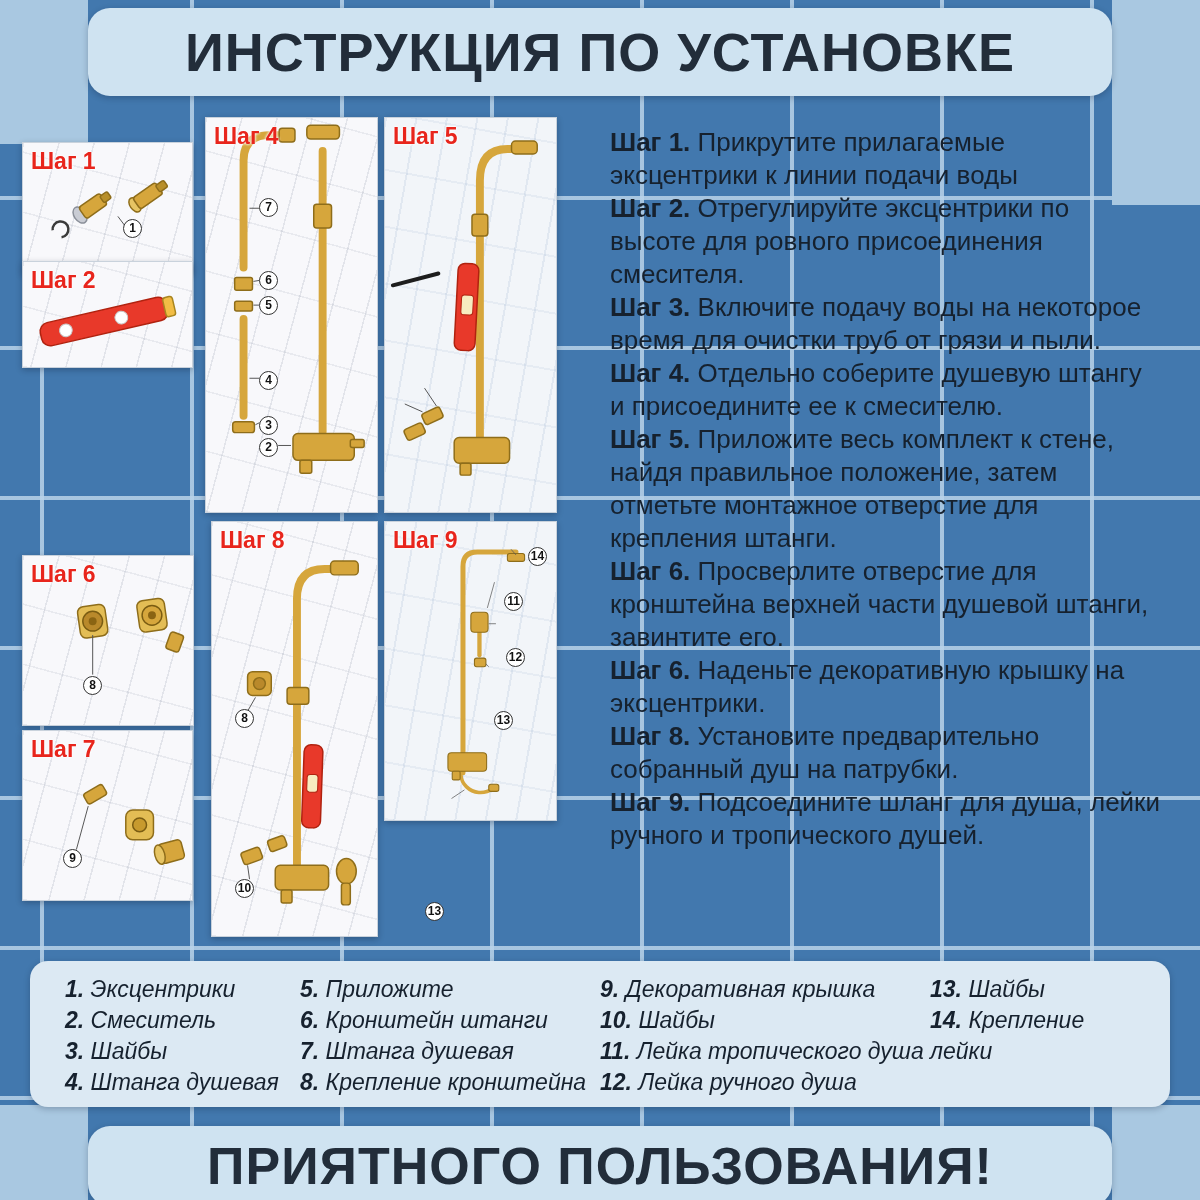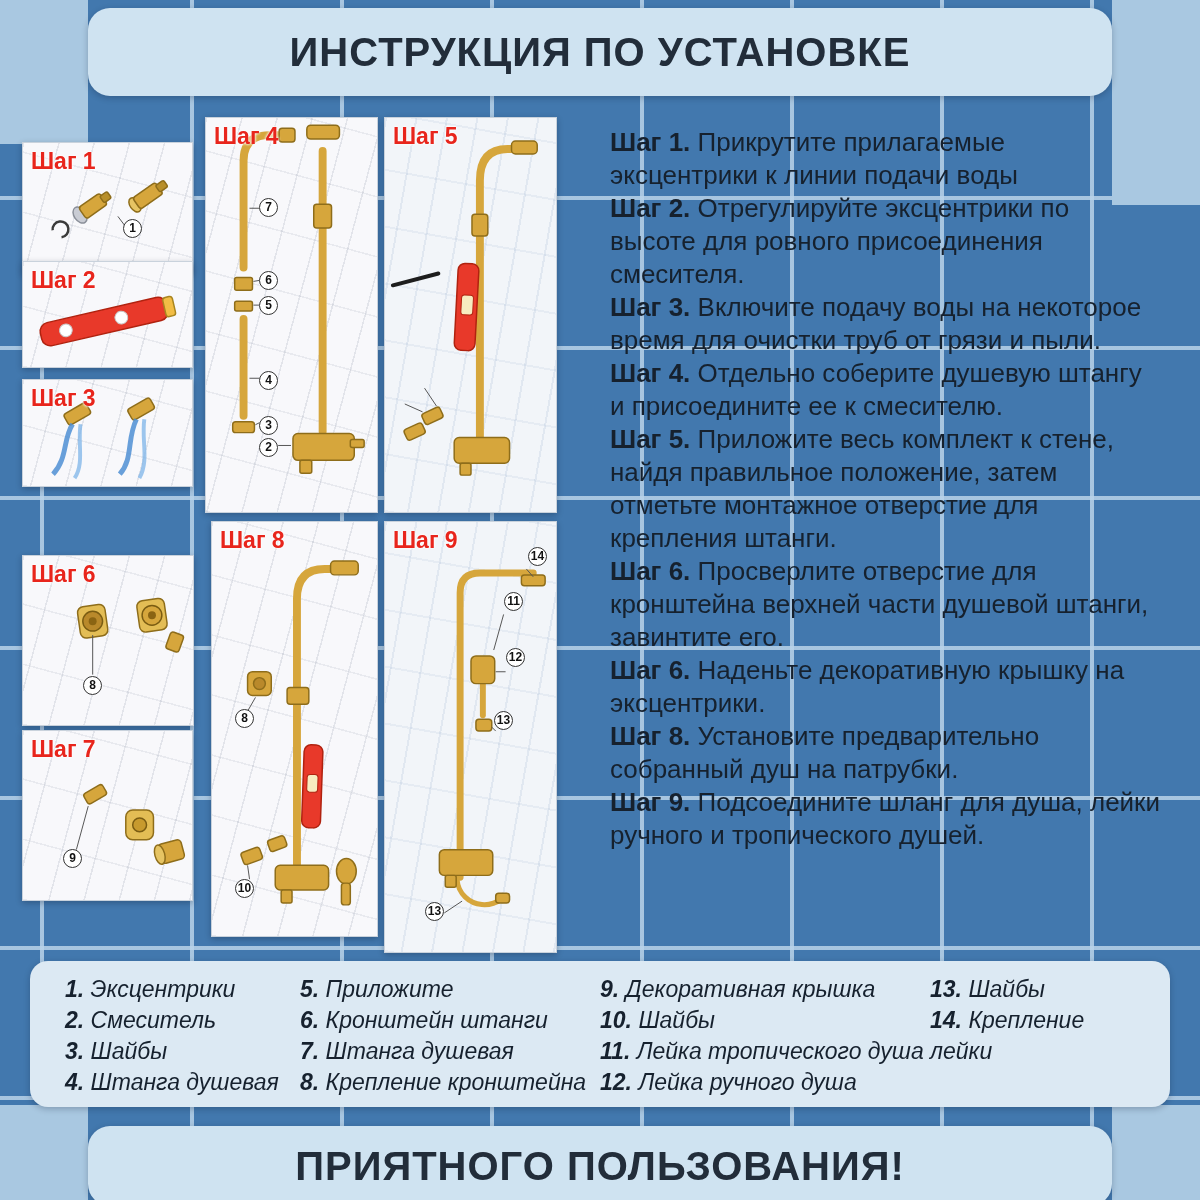--- a/index.html
+++ b/index.html
@@ -14,23 +14,23 @@
   }
   .light-tile{position:absolute;background:#a9c8e1;z-index:0;}
   .banner{
     position:absolute;left:88px;width:1024px;background:#cfe3f1;border-radius:22px;
     display:flex;align-items:center;justify-content:center;z-index:2;
     box-shadow:0 2px 6px rgba(10,20,40,0.25);
   }
   .banner.header{top:8px;height:88px;}
   .banner.footer{top:1126px;height:80px;}
   .banner .title{
-    font-size:40px;font-weight:800;color:#222d3a;letter-spacing:1px;white-space:nowrap;
-  }
-  .banner.footer .title{font-size:40px;}
+    font-size:54px;font-weight:800;color:#222d3a;letter-spacing:1px;white-space:nowrap;
+  }
+  .banner.footer .title{font-size:52px;}
   .photo-panel{
     position:absolute;z-index:1;
     background-color:#f8f8fb;
     background-image:
       repeating-linear-gradient(105deg, rgba(150,158,175,0.22) 0 1.5px, transparent 1.5px 34px),
       repeating-linear-gradient(15deg, rgba(150,158,175,0.16) 0 1.5px, transparent 1.5px 58px);
     border:1px solid #c9d2dc;
     box-shadow:0 2px 6px rgba(10,20,40,0.30);
     box-sizing:border-box;
   }
@@ -110,35 +110,20 @@
     <svg class="diagram" viewBox="0 0 171 107">
       <g transform="rotate(-13 85 60)">
         <rect x="16" y="48" width="132" height="24" rx="9" fill="#e8392a" stroke="#b0220f" stroke-width="1.5"></rect>
         <circle cx="42" cy="60" r="6.5" fill="#ffffff" stroke="#c9c9c9"></circle>
         <circle cx="100" cy="60" r="6.5" fill="#ffffff" stroke="#c9c9c9"></circle>
         <rect x="145" y="50" width="10" height="20" rx="3" fill="#f2bd45" stroke="#a8851f" stroke-width="1.5"></rect>
       </g>
     </svg>
   </div>
 
-  <div class="photo-panel" style="left:22px;top:379px;width:171px;height:108px">
-    <span class="step-label">Шаг 3</span>
-    <svg class="diagram" viewBox="0 0 171 108">
-      <g transform="rotate(-30 55 35)">
-        <rect x="42" y="28" width="26" height="13" rx="3" fill="#d6a63c" stroke="#8e6d1a" stroke-width="1.5"></rect>
-      </g>
-      <g transform="rotate(-30 120 30)">
-        <rect x="107" y="23" width="26" height="13" rx="3" fill="#d6a63c" stroke="#8e6d1a" stroke-width="1.5"></rect>
-      </g>
-      <path d="M50,45 C40,60 45,80 30,96" stroke="#4f8fd4" stroke-width="5" fill="none" opacity="0.85"></path>
-      <path d="M58,45 C55,65 62,85 52,100" stroke="#7db4e8" stroke-width="4" fill="none" opacity="0.75"></path>
-      <path d="M115,40 C105,60 112,80 98,96" stroke="#4f8fd4" stroke-width="5" fill="none" opacity="0.85"></path>
-      <path d="M123,40 C120,62 128,82 118,100" stroke="#7db4e8" stroke-width="4" fill="none" opacity="0.75"></path>
-    </svg>
-  </div>
 
   <div class="photo-panel" style="left:22px;top:555px;width:172px;height:171px">
     <span class="step-label">Шаг 6</span>
     <svg class="diagram" viewBox="0 0 171 171">
       <rect x="56" y="50" width="28" height="32" rx="6" fill="#e3bd55" stroke="#8e6d1a" stroke-width="1.5" transform="rotate(-8 70 66)"></rect>
       <circle cx="70" cy="66" r="10" fill="#b9892b" stroke="#7a5c12" stroke-width="1.5"></circle>
       <circle cx="70" cy="66" r="4" fill="#8a6413"></circle>
       <rect x="116" y="44" width="28" height="32" rx="6" fill="#e3bd55" stroke="#8e6d1a" stroke-width="1.5" transform="rotate(-8 130 60)"></rect>
       <circle cx="130" cy="60" r="10" fill="#d6a63c" stroke="#7a5c12" stroke-width="1.5"></circle>
       <circle cx="130" cy="60" r="4" fill="#8a6413"></circle>
@@ -253,21 +238,21 @@
       </g>
       <g stroke="#555" stroke-width="1">
         <line x1="36" y1="190" x2="44" y2="176"></line>
         <line x1="38" y1="360" x2="36" y2="346"></line>
       </g>
     </svg>
     <span class="callout" style="left:23px;top:187px">8</span>
     <span class="callout" style="left:23px;top:357px">10</span>
   </div>
 
-  <div class="photo-panel cool" style="left:384px;top:521px;width:173px;height:432px">
+  <div class="photo-panel cool" style="left:384px;top:521px;width:173px;height:300px">
     <span class="step-label">Шаг 9</span>
     <svg class="diagram" viewBox="0 0 173 416">
       <g fill="none" stroke="#d6a63c" stroke-linecap="round">
         <path d="M76,350 L76,62 Q76,42 96,42 L150,42" stroke-width="7"></path>
         <path d="M80,330 C58,362 92,390 118,372" stroke-width="5"></path>
         <line x1="99" y1="154" x2="99" y2="186" stroke-width="6"></line>
       </g>
       <g fill="#d6a63c" stroke="#8e6d1a" stroke-width="1.5">
         <rect x="138" y="44" width="24" height="11" rx="3"></rect>
         <rect x="87" y="126" width="24" height="28" rx="5"></rect>

